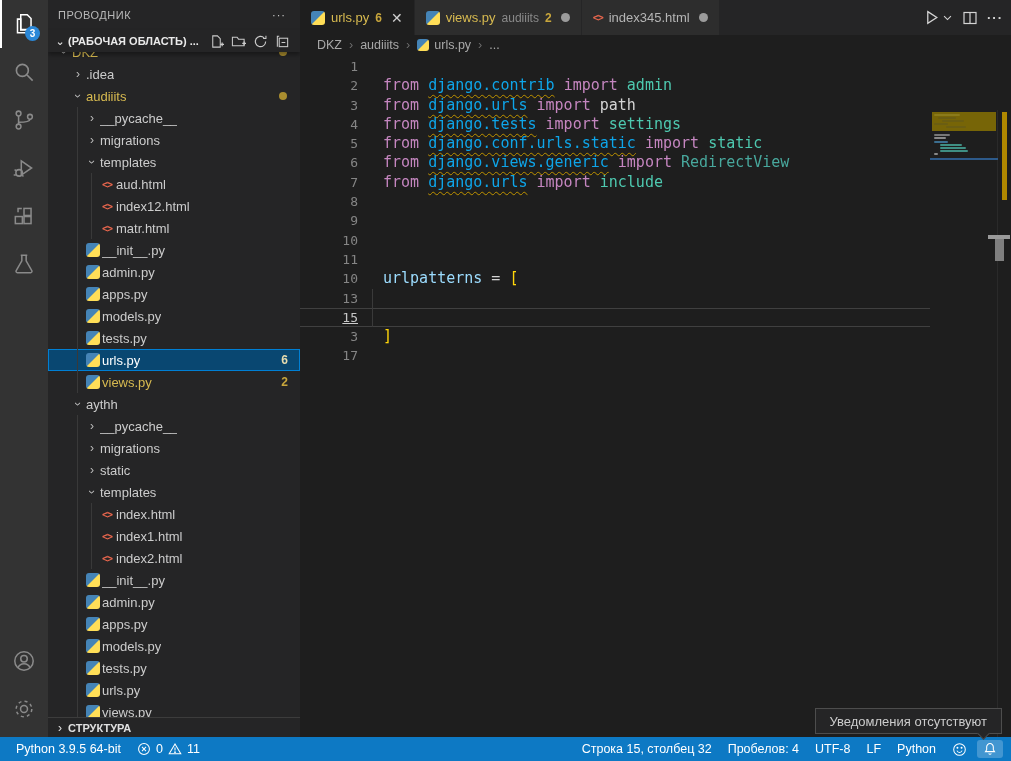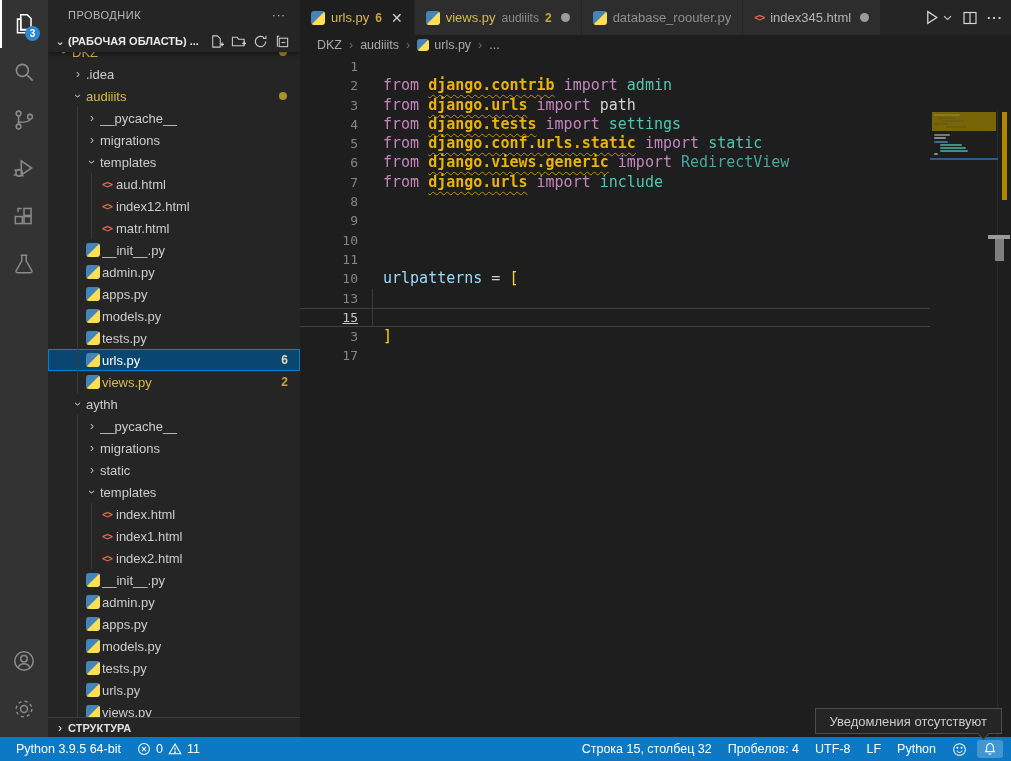--- a/index.html
+++ b/index.html
@@ -10,21 +10,21 @@
   .activitybar{position:absolute;left:0;top:0;width:48px;bottom:24px;background:#333333;
       display:flex;flex-direction:column;align-items:center;z-index:3;}
   .ab-item{width:48px;height:48px;display:flex;align-items:center;justify-content:center;
       color:#8a8a8a;position:relative;flex:none;}
   .ab-item.active{color:#ffffff;box-shadow:inset 2px 0 0 #ffffff;}
   .ab-badge{position:absolute;right:8px;bottom:7px;background:#2b88d8;color:#fff;border-radius:50%;
       width:15px;height:15px;font-size:10px;line-height:15px;text-align:center;font-weight:bold;}
   .ab-spacer{flex:1}
   
   .sidebar{position:absolute;left:48px;top:0;width:252px;bottom:24px;background:#252526;overflow:hidden;z-index:2;}
-  .sb-title{height:30px;display:flex;align-items:center;padding:0 14px 0 20px;font-size:11px;
+  .sb-title{height:30px;display:flex;align-items:center;padding:0 14px 0 10px;font-size:11px;
       letter-spacing:.5px;color:#b8b8b8;}
   .sb-title .sp{flex:1}
   .ws-row{height:22px;display:flex;align-items:center;font-weight:bold;font-size:11px;color:#eaeaea;
       padding-left:4px;position:relative;z-index:2;box-shadow:0 3px 4px rgba(0,0,0,.35);}
   .ws-row .tw{width:16px;text-align:center;font-weight:normal;}
   .ws-row .lbl{flex:1;white-space:nowrap;overflow:hidden;}
   .ws-icons{display:flex;gap:7px;padding-right:10px;color:#cccccc;}
   .tree{position:absolute;top:52px;left:0;right:0;height:666px;overflow:hidden;}
   .row{height:22px;display:flex;align-items:center;position:relative;color:#cccccc;cursor:pointer;}
   .row .tw{width:16px;flex:none;text-align:center;color:#bbbbbb;font-size:12px;}
@@ -63,21 +63,21 @@
   .cl{display:flex;height:19.3px;line-height:19.3px;font-family:"DejaVu Sans Mono",monospace;
       font-size:15px;position:relative;white-space:pre;}
   .ln{width:58px;text-align:right;padding-right:13px;color:#858585;font-size:13px;flex:none;
       font-family:"DejaVu Sans Mono",monospace;}
   .lc{padding-left:12px;}
   .cl.cur{box-shadow:inset 0 1px 0 #404040,inset 0 -1px 0 #404040;text-decoration:underline;}
   .cl.cur .ln{color:#c6c6c6;}
   .cgd{position:absolute;left:72px;top:0;bottom:0;border-left:1px solid #3a3a3a;}
   .k{color:#c586c0}.t{color:#4ec9b0}.td{color:#48a89d}.w{color:#d4d4d4}.v{color:#9cdcfe}
   .s{color:#ce9178}.b{color:#ffd60a}
-  .ms{color:#eab308;text-decoration:underline wavy #bf9300 1px;text-underline-offset:3.5px;font-weight:bold;}
+  .ms{color:#0ea5e9;text-decoration:underline wavy #bf9300 1px;text-underline-offset:3.5px;}
   .bm{box-shadow:inset 0 0 0 1px #8a8a8a;}
   
   .minimap{position:absolute;top:55px;right:13px;width:68px;height:130px;z-index:1;}
   .mm-warn{position:absolute;left:2px;right:2px;top:2px;height:19px;background:rgba(150,125,0,.75);}
   .mm-bar{position:absolute;height:2px;border-radius:1px;}
   .mm-line{position:absolute;left:0;right:0;top:48px;height:2px;background:#2d5a8a;}
   .scrollbar{position:absolute;top:55px;right:0;width:13px;bottom:0;border-left:1px solid #2a2a2a;background:#1e1e1e;}
   .sc-warn{position:absolute;right:4px;width:5px;top:2px;height:88px;background:#b08800;}
   .sc-tbar{position:absolute;right:1px;top:180px;width:21px;height:4px;background:#9a9a9a;}
   .sc-tstem{position:absolute;right:8px;top:184px;width:8px;height:22px;background:#7f7f7f;}
@@ -416,24 +416,20 @@
             <span class="lbl ymod">urls.py</span>
             <span class="badge">6</span>
             <span class="x">✕</span>
           </div>
           <div class="tab">
             <span class="icon-py"></span>
             <span class="lbl ymod">views.py</span>
             <span class="desc">audiiits</span>
             <span class="badge">2</span>
             <span class="dot"></span>
-          </div>
-          <div class="tab">
-            <span class="icon-py"></span>
-            <span class="lbl plain3">database_roouter.py</span>
           </div>
           <div class="tab">
             <span class="icon-html">&lt;&gt;</span>
             <span class="lbl plain4">index345.html</span>
             <span class="dot"></span>
           </div>
         </div>
       <div class="tabactions">
         <span style="display:flex;align-items:center;gap:2px">
           <svg width="17" height="17" viewBox="0 0 16 16" fill="none" stroke="currentColor" stroke-width="1.2">

